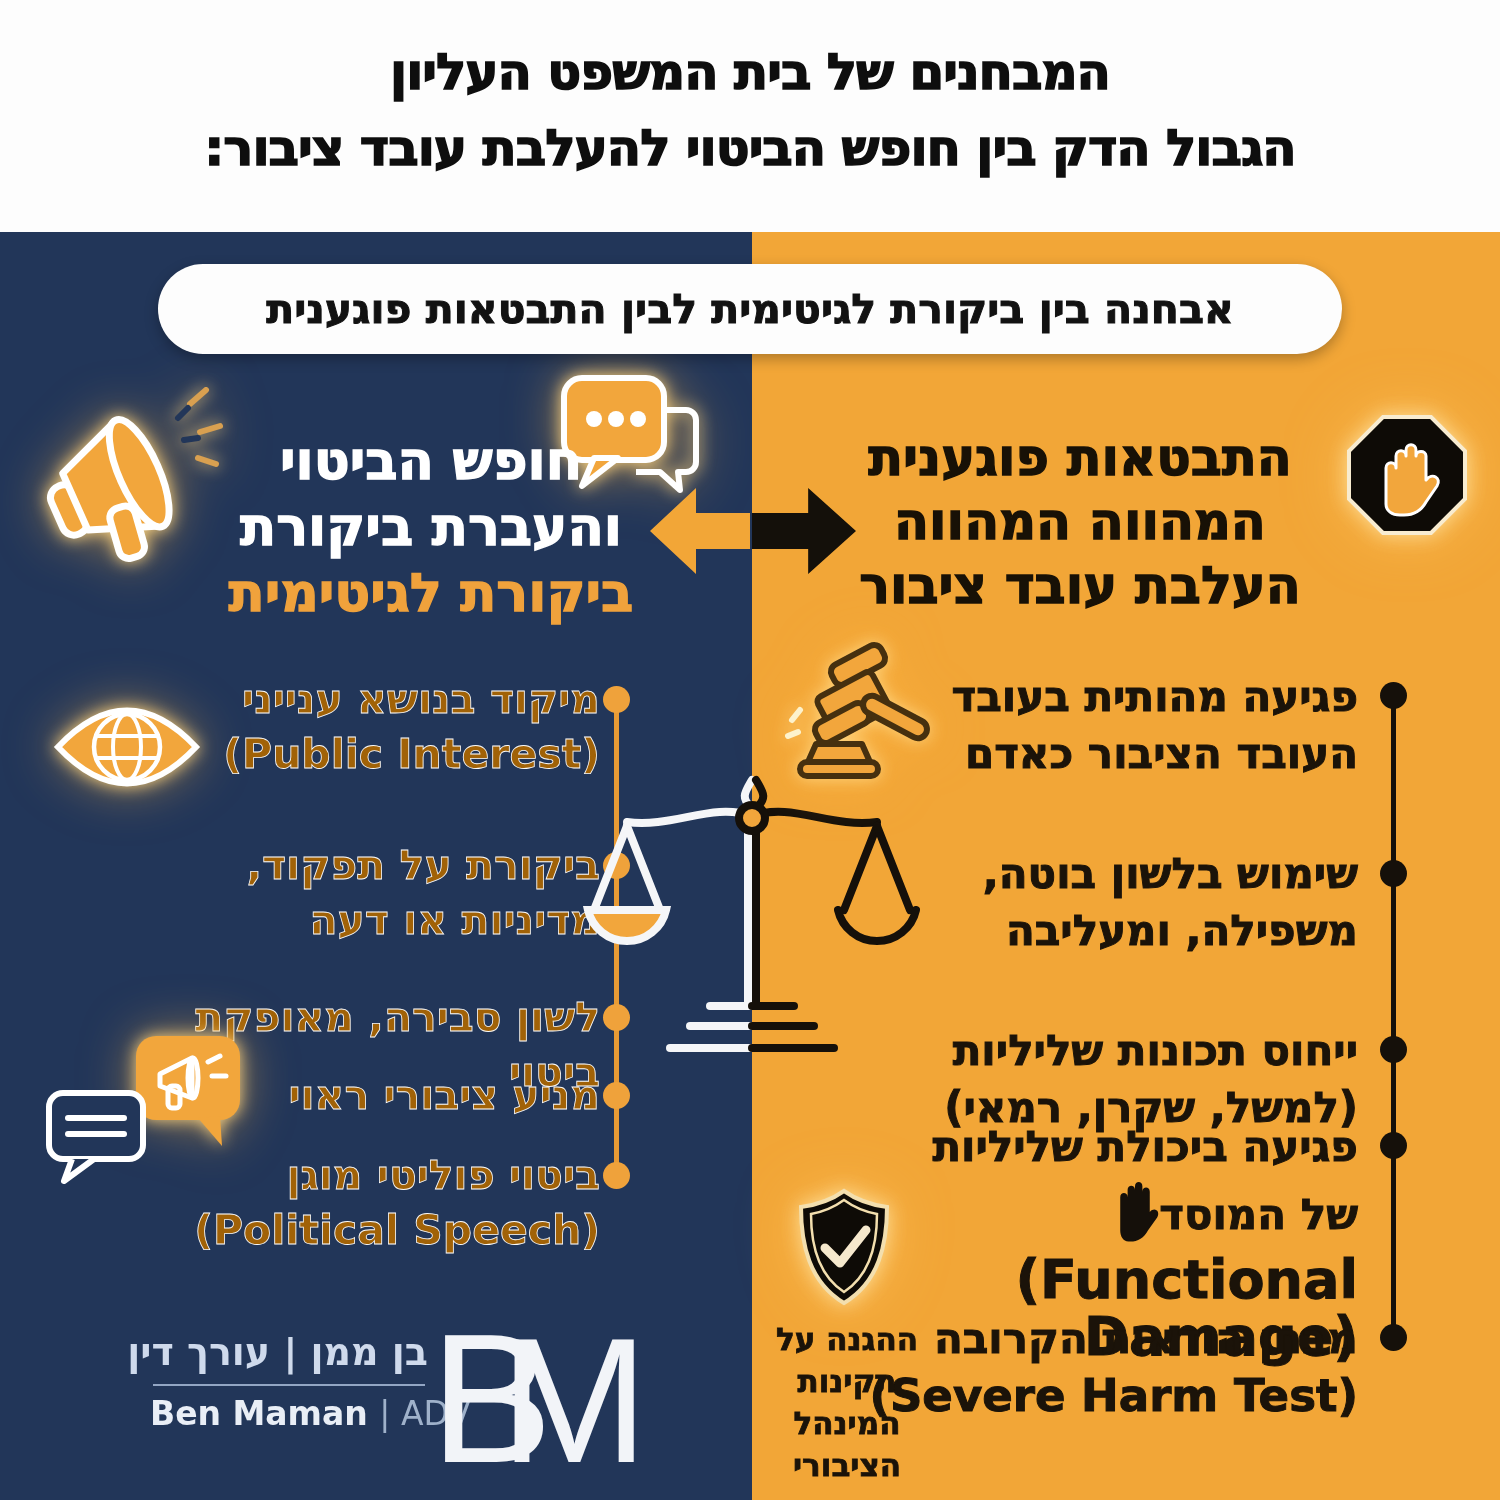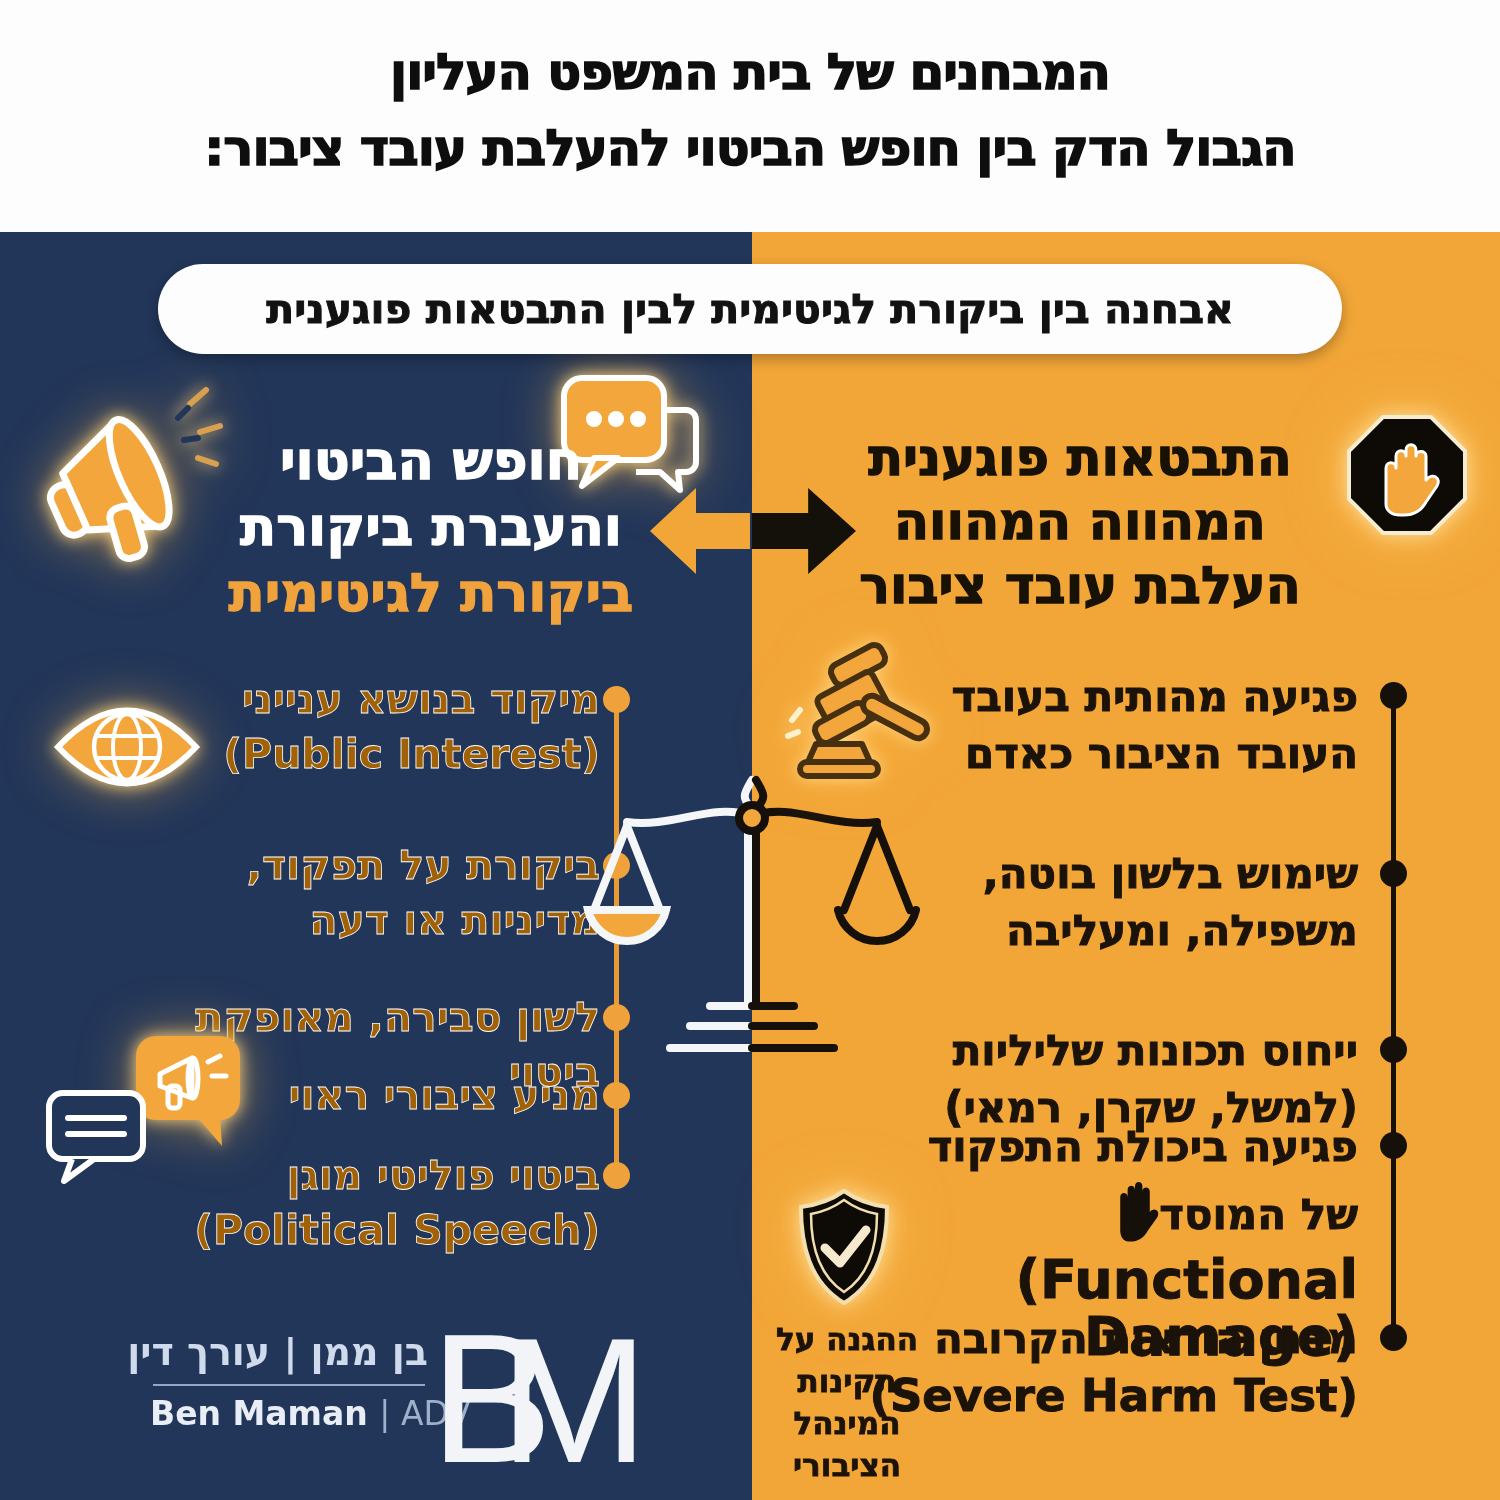--- a/index.html
+++ b/index.html
@@ -275,21 +275,21 @@
 </div>
 <div class="item right-item" style="top:845px;">
   <div>שימוש בלשון בוטה,</div>
   <div>משפילה, ומעליבה</div>
 </div>
 <div class="item right-item" style="top:1022px;">
   <div>ייחוס תכונות שליליות</div>
   <div>(למשל, שקרן, רמאי)</div>
 </div>
 <div class="item right-item" style="top:1118px;">
-  <div>פגיעה ביכולת התפקוד</div>
+  <div>פגיעה ביכולת שליליות</div>
   <div style="margin-top:6px;">
     <span>של המוסד</span><span class="hand-inline">
       <svg viewBox="0 0 52 66" width="48" height="62">
         <path d="M8,44 L8,16 C8,10 16,10 16,16 L16,8 C16,2 24,2 24,8 L24,4 C24,-2 32,-2 32,4 L32,10 C32,4 40,4 40,10 L40,32 C45,26 52,31 48,38 L38,52 C34,60 27,64 19,64 L17,64 C11,64 8,58 8,52 Z" fill="#15100a" transform="translate(2,1)"></path>
       </svg>
     </span>
   </div>
   <div class="ltr" style="font-size:54px;margin-top:8px;">(Functional Damage)</div>
 </div>
 <div class="item right-item" style="top:1310px;">

